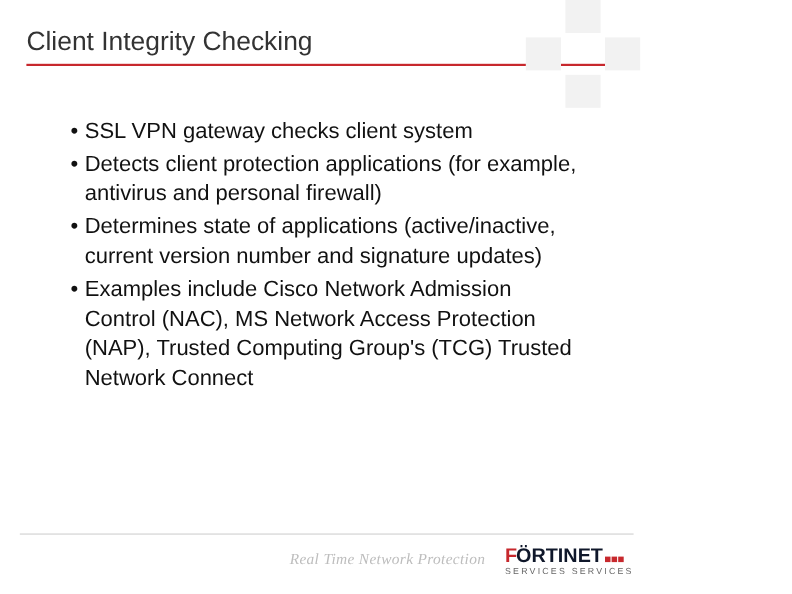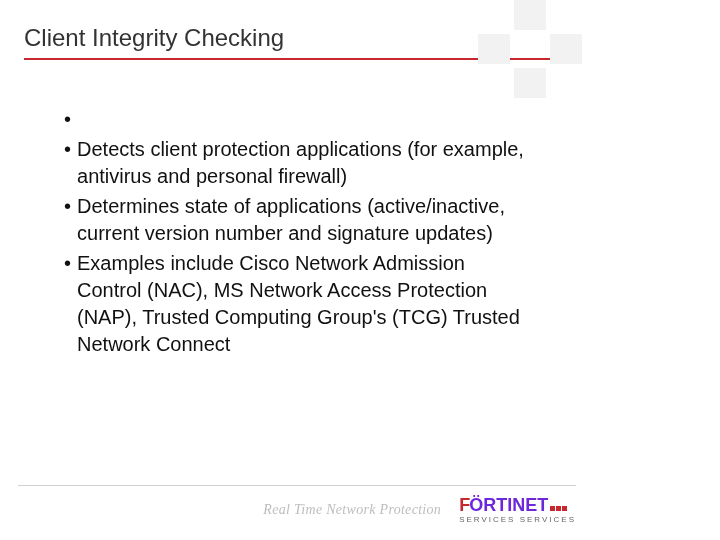--- a/index.html
+++ b/index.html
@@ -18,21 +18,21 @@
   .content { padding: 38px 60px 0 64px; }
   .bullet-row { display: flex; align-items: flex-start; font-size: 20px; color: #111; line-height: 1.35; margin-bottom: 3px; }
   .bullet-row .dot { flex: 0 0 auto; margin-right: 6px; }
   .footer { position: absolute; left: 0; right: 0; bottom: 16px; padding: 0 18px; }
   .footer-rule { border: none; border-top: 1px solid #d0d0d0; margin-bottom: 10px; width: 100%; }
   .footer-row { display: flex; justify-content: flex-end; align-items: center; gap: 18px; }
   .tagline { font-family: Georgia, "Times New Roman", serif; font-style: italic; color: #bdbdbd; font-size: 14px; letter-spacing: .3px; }
   .logo-block { display: flex; flex-direction: column; align-items: flex-start; line-height: 1; }
   .logo-main { display: flex; align-items: baseline; font-weight: 800; font-size: 18px; letter-spacing: 0; }
   .logo-f { color: #c7282d; }
-  .logo-rest { color: #6d28d9; margin-left: -1px; }
+  .logo-rest { color: #0f172a; margin-left: -1px; }
   .logo-squares { display: inline-flex; margin-left: 2px; gap: 1px; }
   .logo-squares span { width: 5px; height: 5px; background: #c7282d; display: inline-block; }
   .logo-sub { font-size: 8px; letter-spacing: 2px; color: #666; margin-top: 2px; }
 </style>
 </head>
 <body>
 
 <div class="slide">
 
   <div class="corner-deco">
@@ -48,20 +48,21 @@
   </div>
 
   <div class="title-area">
     <h1 class="title">Client Integrity Checking</h1>
     <hr class="title-rule">
   </div>
 
   <div class="content">
     <div class="bullet-row">
       <span class="dot">•</span>
+      <span>SSL VPN gateway checks client system</span>
     </div>
     <div class="bullet-row">
       <span class="dot">•</span>
       <span>Detects client protection applications (for example, antivirus and personal firewall)</span>
     </div>
     <div class="bullet-row">
       <span class="dot">•</span>
       <span>Determines state of applications (active/inactive, current version number and signature updates)</span>
     </div>
     <div class="bullet-row">

